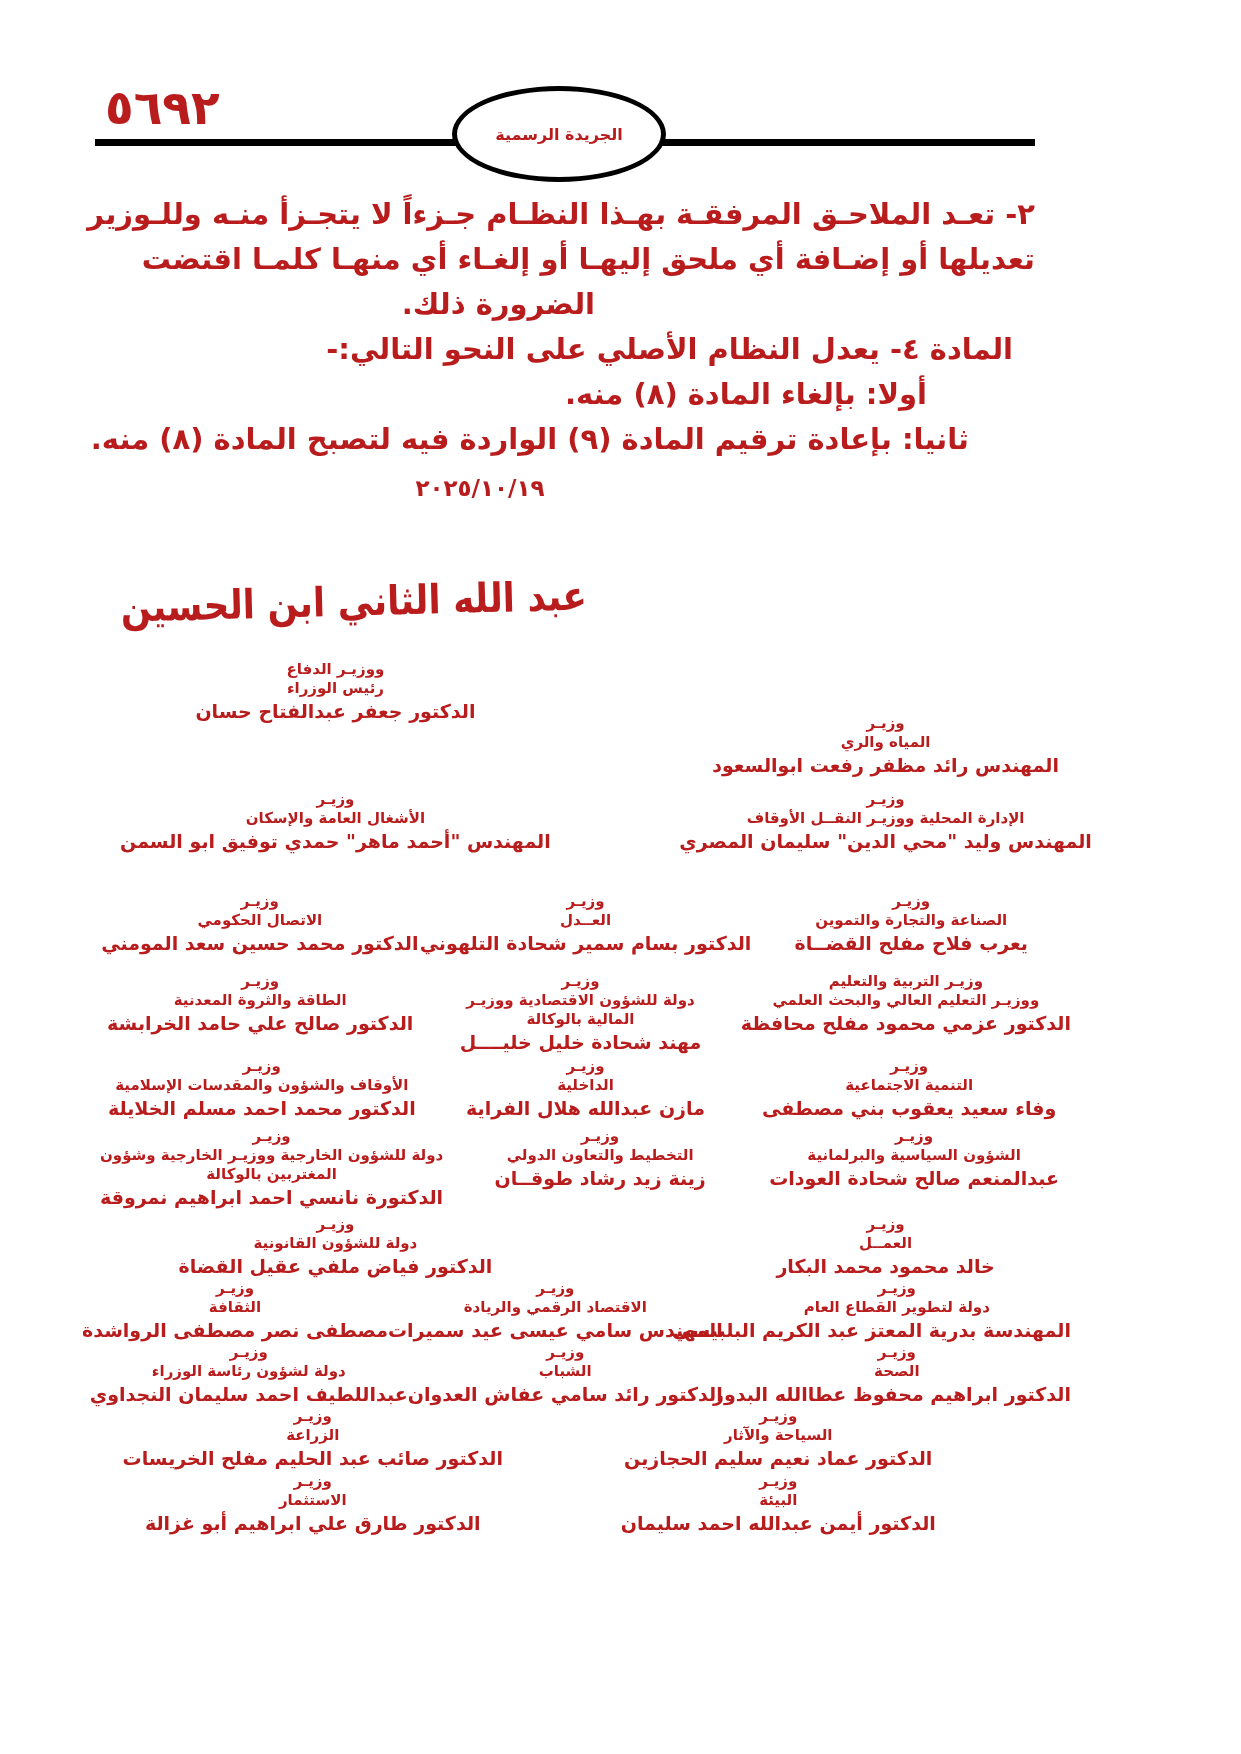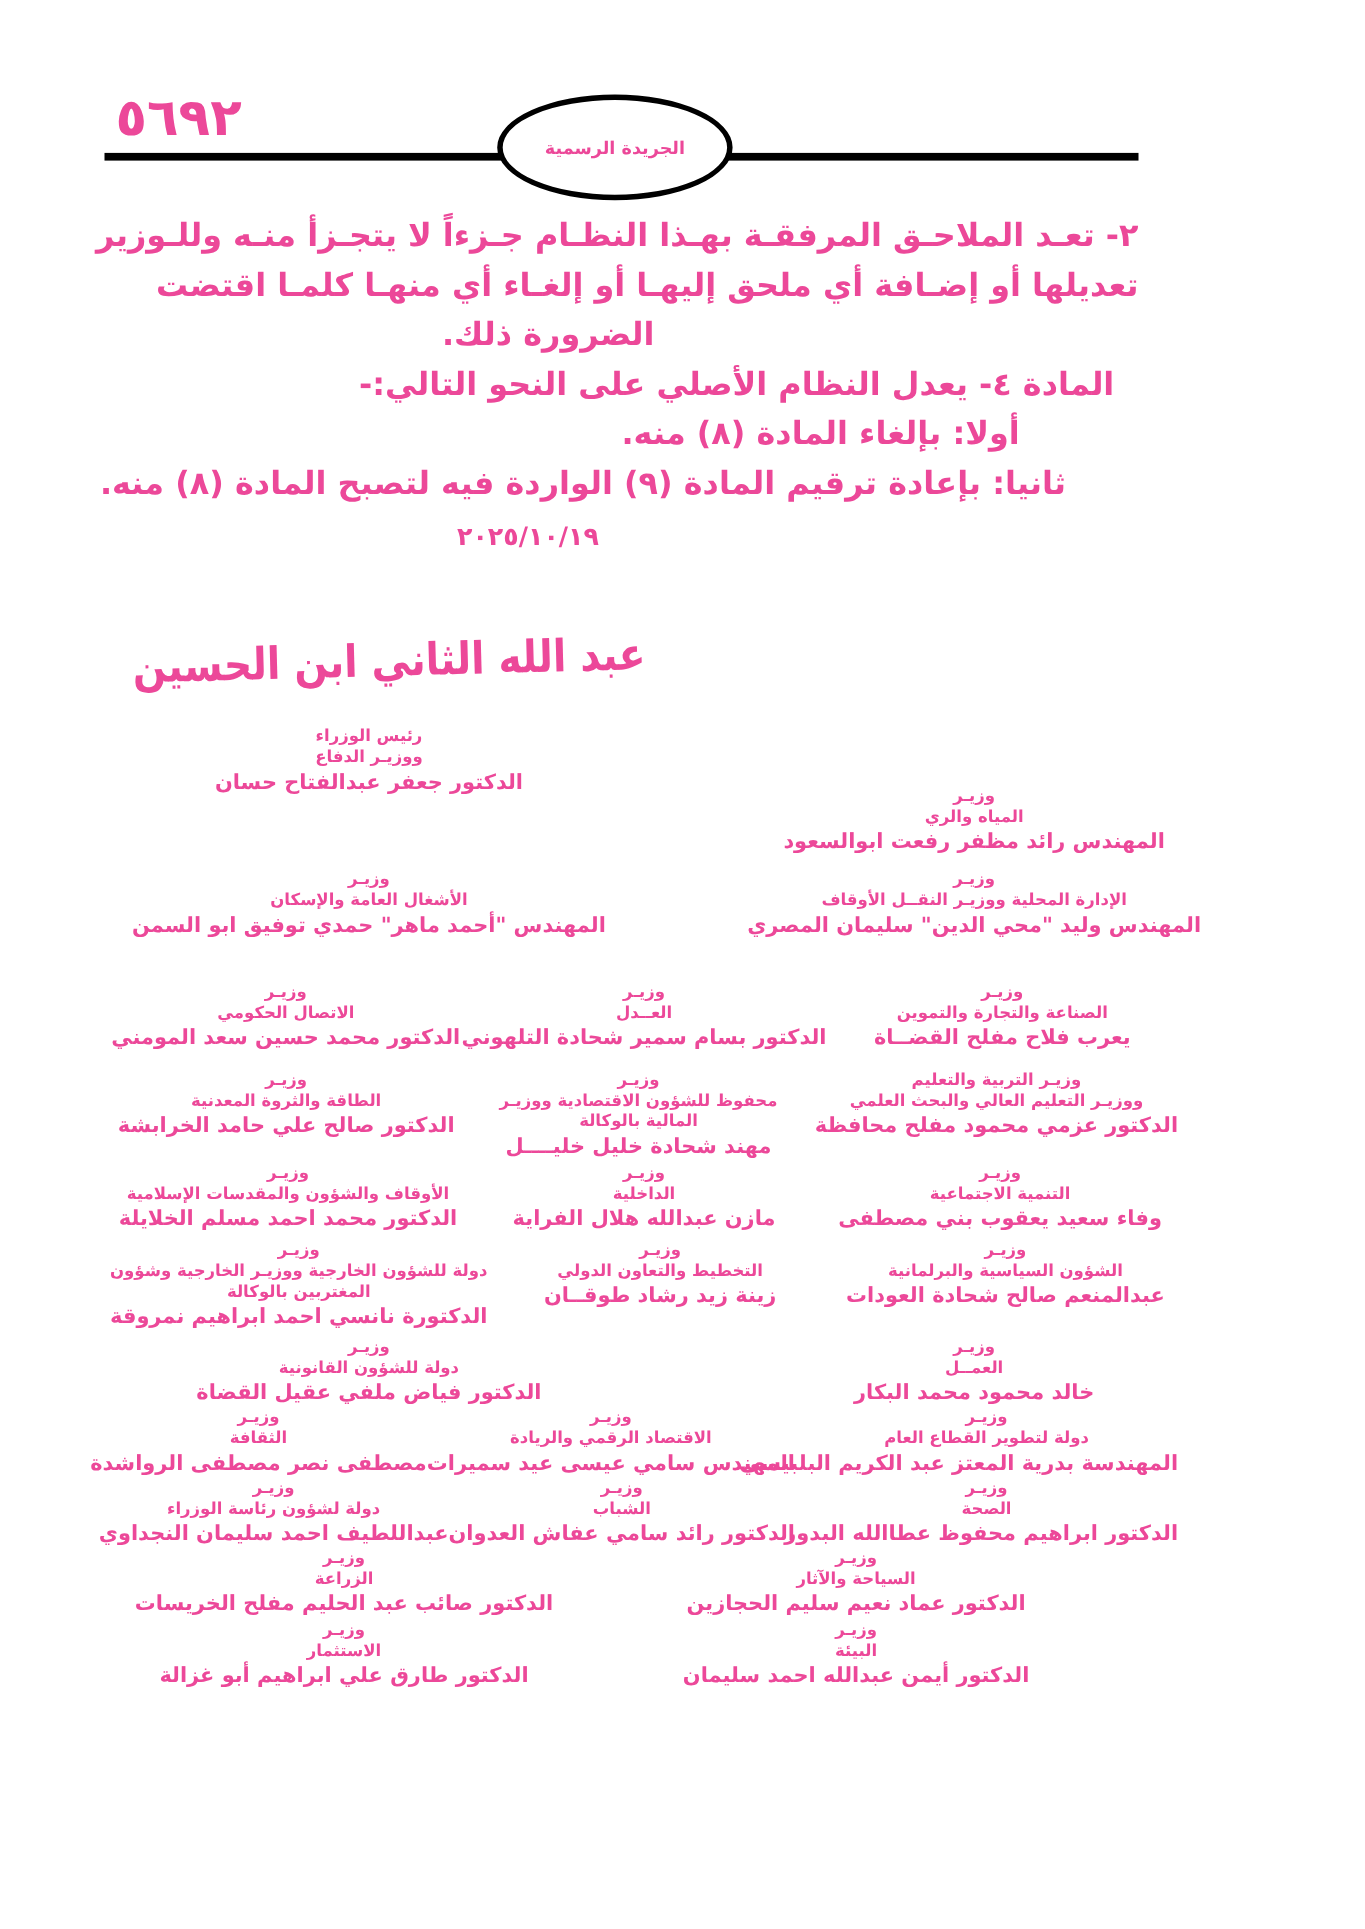--- a/index.html
+++ b/index.html
@@ -1,21 +1,21 @@
 <!DOCTYPE html>
 <html dir="rtl" lang="ar"><head>
 <meta charset="utf-8">
 <style>
   html,body{margin:0;padding:0;background:#e8e8e8;}
   .page{
     position:relative;
     width:1241px;height:1754px;
     margin:0 auto;
     background:#ffffff;
-    color:#ec4899;
+    color:#b91c1c;
     font-family:"DejaVu Sans", sans-serif;
     font-weight:700;
     overflow:hidden;
   }
   
   .header{position:absolute;top:0;left:0;right:0;height:190px;}
   .page-number{
     position:absolute;left:105px;top:84px;
     font-size:47px;line-height:1;direction:ltr;
   }
@@ -112,22 +112,22 @@
   <div class="signature">عبد الله الثاني ابن الحسين</div>
 
   <div class="ministers">
       <div class="m-row cells-2">
         <div class="cell">
           <div class="m-title">وزيـر</div>
           <div class="m-title">المياه والري</div>
           <div class="m-name">المهندس رائد مظفر رفعت ابوالسعود</div>
         </div>
         <div class="cell">
+          <div class="m-title">ووزيـر الدفاع</div>
           <div class="m-title">رئيس الوزراء</div>
-          <div class="m-title">ووزيـر الدفاع</div>
           <div class="m-name">الدكتور جعفر عبدالفتاح حسان</div>
         </div>
       </div>
       <div class="m-row cells-2">
         <div class="cell">
           <div class="m-title">وزيـر</div>
           <div class="m-title">الإدارة المحلية ووزيـر النقــل الأوقاف</div>
           <div class="m-name">المهندس وليد "محي الدين" سليمان المصري</div>
         </div>
         <div class="cell">
@@ -154,21 +154,21 @@
         </div>
       </div>
       <div class="m-row cells-3">
         <div class="cell">
           <div class="m-title">وزيـر التربية والتعليم</div>
           <div class="m-title">ووزيـر التعليم العالي والبحث العلمي</div>
           <div class="m-name">الدكتور عزمي محمود مفلح محافظة</div>
         </div>
         <div class="cell">
           <div class="m-title">وزيـر</div>
-          <div class="m-title">محفوظ للشؤون الاقتصادية ووزيـر</div>
+          <div class="m-title">دولة للشؤون الاقتصادية ووزيـر</div>
           <div class="m-title">المالية بالوكالة</div>
           <div class="m-name">مهند شحادة خليل خليــــل</div>
         </div>
         <div class="cell">
           <div class="m-title">وزيـر</div>
           <div class="m-title">الطاقة والثروة المعدنية</div>
           <div class="m-name">الدكتور صالح علي حامد الخرابشة</div>
         </div>
       </div>
       <div class="m-row cells-3">

